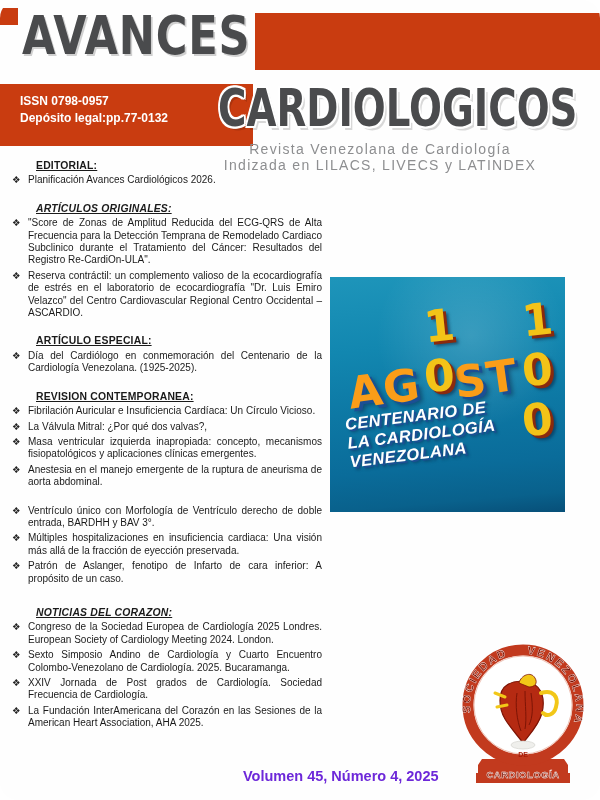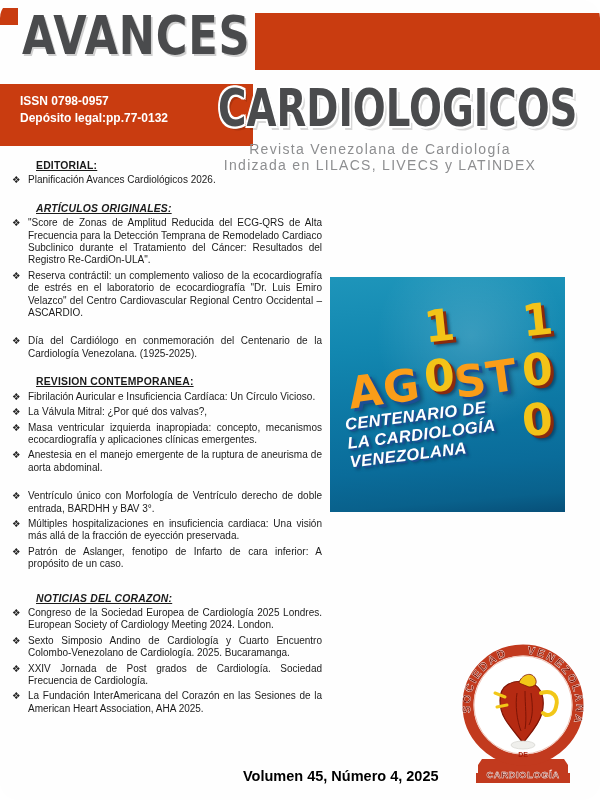--- a/index.html
+++ b/index.html
@@ -64,21 +64,21 @@
   }
   .stack-1{left:94px;top:24px;}
   .stack-2{left:192px;top:18px;}
   .poster-caption{
     position:absolute;left:14px;top:138px;transform:rotate(-7deg);transform-origin:left top;
     color:#ffffff;font-weight:bold;font-style:italic;font-size:16.5px;line-height:19px;
     letter-spacing:.4px;white-space:nowrap;
     text-shadow:2px 2px 0 #1c4f94,3px 3px 3px rgba(10,30,60,.5);
   }
   
-  .volume-line{position:absolute;left:243px;top:768px;font-weight:bold;font-size:14.5px;color:#000000;white-space:nowrap;}
+  .volume-line{position:absolute;left:243px;top:768px;font-weight:bold;font-size:14.5px;color:#6d28d9;white-space:nowrap;}
   
   .svc-logo{position:absolute;left:452px;top:635px;width:142px;height:158px;}
 </style>
 </head>
 <body>
 
 <div class="page">
 
   <div class="sq-topleft"></div>
   <div class="rect-topright"></div>
@@ -112,39 +112,40 @@
         <span class="toc-bullet">❖</span>
         <div class="toc-text">"Score de Zonas de Amplitud Reducida del ECG-QRS de Alta Frecuencia para la Detección Temprana de Remodelado Cardiaco Subclinico durante el Tratamiento del Cáncer: Resultados del Registro Re-CardiOn-ULA".</div>
       </div>
       <div class="toc-item">
         <span class="toc-bullet">❖</span>
         <div class="toc-text">Reserva contráctil: un complemento valioso de la ecocardiografía de estrés en el laboratorio de ecocardiografía "Dr. Luis Emiro Velazco" del Centro Cardiovascular Regional Centro Occidental – ASCARDIO.</div>
       </div>
     </div>
 
     <div class="toc-section">
+      <div class="toc-heading">ARTÍCULO ESPECIAL:</div>
       <div class="toc-item">
         <span class="toc-bullet">❖</span>
         <div class="toc-text">Día del Cardiólogo en conmemoración del Centenario de la Cardiología Venezolana. (1925-2025).</div>
       </div>
     </div>
 
     <div class="toc-section">
       <div class="toc-heading">REVISION CONTEMPORANEA:</div>
       <div class="toc-item">
         <span class="toc-bullet">❖</span>
         <div class="toc-text">Fibrilación Auricular e Insuficiencia Cardíaca: Un Círculo Vicioso.</div>
       </div>
       <div class="toc-item">
         <span class="toc-bullet">❖</span>
         <div class="toc-text">La Válvula Mitral: ¿Por qué dos valvas?,</div>
       </div>
       <div class="toc-item">
         <span class="toc-bullet">❖</span>
-        <div class="toc-text">Masa ventricular izquierda inapropiada: concepto, mecanismos ecocardiografía y aplicaciones clínicas emergentes.</div>
+        <div class="toc-text">Masa ventricular izquierda inapropiada: concepto, mecanismos fisiopatológicos y aplicaciones clínicas emergentes.</div>
       </div>
       <div class="toc-item">
         <span class="toc-bullet">❖</span>
         <div class="toc-text">Anestesia en el manejo emergente de la ruptura de aneurisma de aorta abdominal.</div>
       </div>
     </div>
 
     <div class="toc-section">
       <div class="toc-item">
         <span class="toc-bullet">❖</span>

